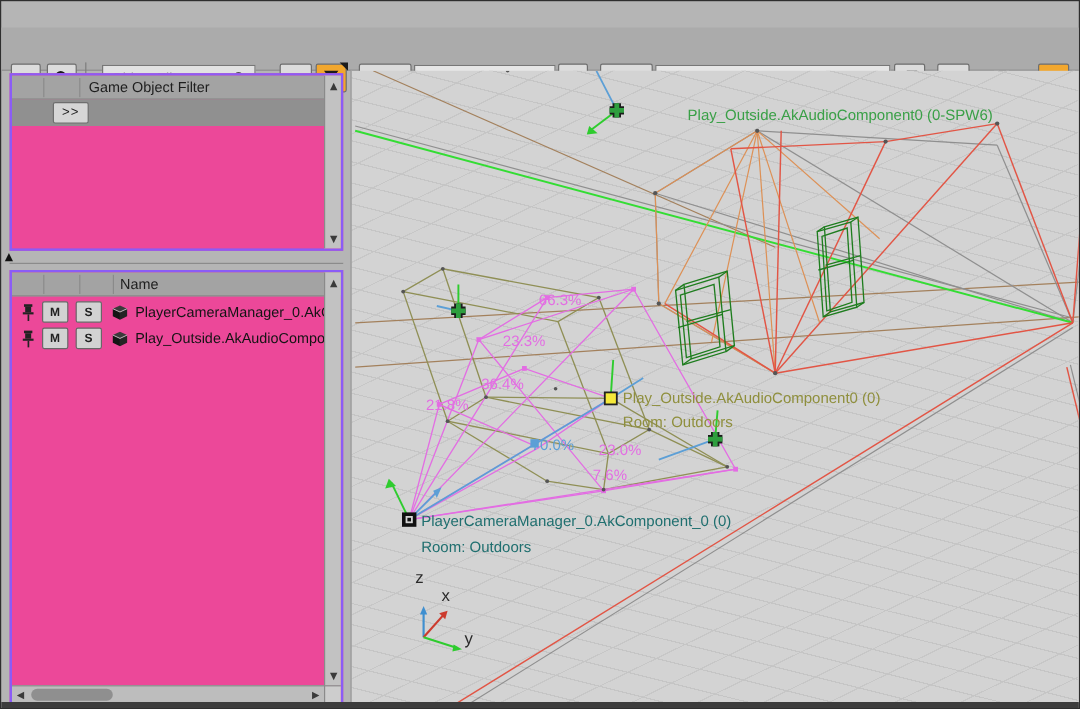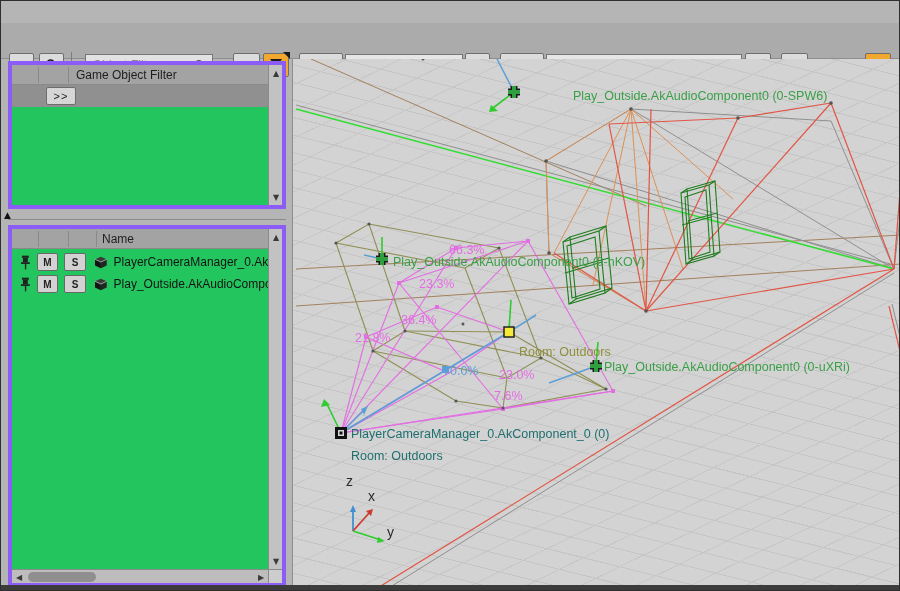--- a/index.html
+++ b/index.html
@@ -19,21 +19,21 @@
          display:flex; align-items:center; justify-content:center; font-size:11px; color:#1a1a1a; }
   .btn.orange { background:#f2a72e; }
   .field { position:absolute; top:31px; height:22px; background:#e2e2e2; border:1px solid #777; font-size:12px; color:#141414;
            display:flex; align-items:center; padding:0 6px; }
   .sep { position:absolute; top:29px; width:1px; height:26px; background:#7d7d7d; }
   .placeholder { color:#8a8a8a; font-style:italic; }
   .dd-arrow { font-size:10px; color:#222; margin-left:5px; font-weight:bold; }
   .corner-tri { position:absolute; right:-2px; top:-2px; width:0; height:0; border-left:7px solid transparent; border-top:7px solid #1c1c1c; }
 
   
-  .panel { position:absolute; background:#22c55e; border:4px solid #8b5cf6; }
+  .panel { position:absolute; background:#ec4899; border:2px solid #8b5cf6; }
   .panel-header { position:absolute; left:0; top:0; right:0; height:20px; background:#a3a3a3; border-bottom:1px solid #8a8a8a;
                   font-size:12px; color:#1e1e1e; }
   .col-div { position:absolute; top:2px; width:1px; height:16px; background:#8a8a8a; }
   .vscroll { position:absolute; right:0; top:0; bottom:0; width:14px; background:#c2c2c2; border-left:1px solid #8a8a8a; }
   .scroll-arrow { position:absolute; width:14px; height:14px; font-size:8px; color:#3a3a3a; display:flex; align-items:center; justify-content:center; }
   .gof-row { position:absolute; left:0; top:20px; right:14px; height:22px; background:#909090; }
   .gg-btn { position:absolute; left:34px; top:2px; width:30px; height:18px; background:#d6d6d6; border:1px solid #6e6e6e; border-radius:2px;
             font-size:11px; color:#1a1a1a; display:flex; align-items:center; justify-content:center; letter-spacing:1px; }
   .splitter-line { position:absolute; left:7px; top:218px; width:278px; height:1px; background:#8b8b8b; }
   .splitter-tri { position:absolute; left:3px; top:209px; font-size:9px; color:#111; }
@@ -421,29 +421,28 @@
         <line x1="60" y1="472" x2="88" y2="481" stroke="#2ecc2e"></line>
       </g>
       <polygon points="60,446 57,453 63,453" fill="#3f8fd0"></polygon>
       <polygon points="80,450 73,452 78,457" fill="#cc3b2e"></polygon>
       <polygon points="92,482 85,478 84,484" fill="#2ecc2e"></polygon>
     </svg>
 
     
     <div class="vp-label lbl-magenta" style="left:156px;top:184px;">66.3%</div>
     <div class="vp-label lbl-green" style="left:232px;top:30px;margin-left:48px;">Play_Outside.AkAudioComponent0 (0-SPW6)</div>
-    <div class="vp-label lbl-green" style="left:100px;top:196px;">Play_Outside.AkAudioComponent0 (0-hKOV)</div>
     <div class="vp-label lbl-magenta" style="left:126px;top:218px;">23.3%</div>
     <div class="vp-label lbl-magenta" style="left:92px;top:254px;padding-left:16px;">36.4%</div>
     <div class="vp-label lbl-magenta" style="left:62px;top:272px;">21.8%</div>
     <div class="vp-label lbl-blue" style="left:150px;top:305px;">70.0%</div>
     <div class="vp-label lbl-magenta" style="left:206px;top:309px;">23.0%</div>
     <div class="vp-label lbl-magenta" style="left:201px;top:330px;">7.6%</div>
+    <div class="vp-label lbl-olive" style="left:226px;top:266px;">Play_Outside.AkAudioComponent0 (0)</div>
     <div class="vp-label lbl-olive" style="left:226px;top:286px;">Room: Outdoors</div>
-    <div class="vp-label lbl-green" style="left:311px;top:301px;">Play_Outside.AkAudioComponent0 (0-uXRi)</div>
     <div class="vp-label lbl-teal" style="left:58px;top:368px;">PlayerCameraManager_0.AkComponent_0 (0)</div>
     <div class="vp-label lbl-teal" style="left:58px;top:390px;">Room: Outdoors</div>
     <div class="vp-label lbl-axis" style="left:53px;top:414px;">z</div>
     <div class="vp-label lbl-axis" style="left:75px;top:429px;">x</div>
     <div class="vp-label lbl-axis" style="left:94px;top:465px;">y</div>
   </div>
 
   <div class="bottom-strip"></div>
 </div>
 

